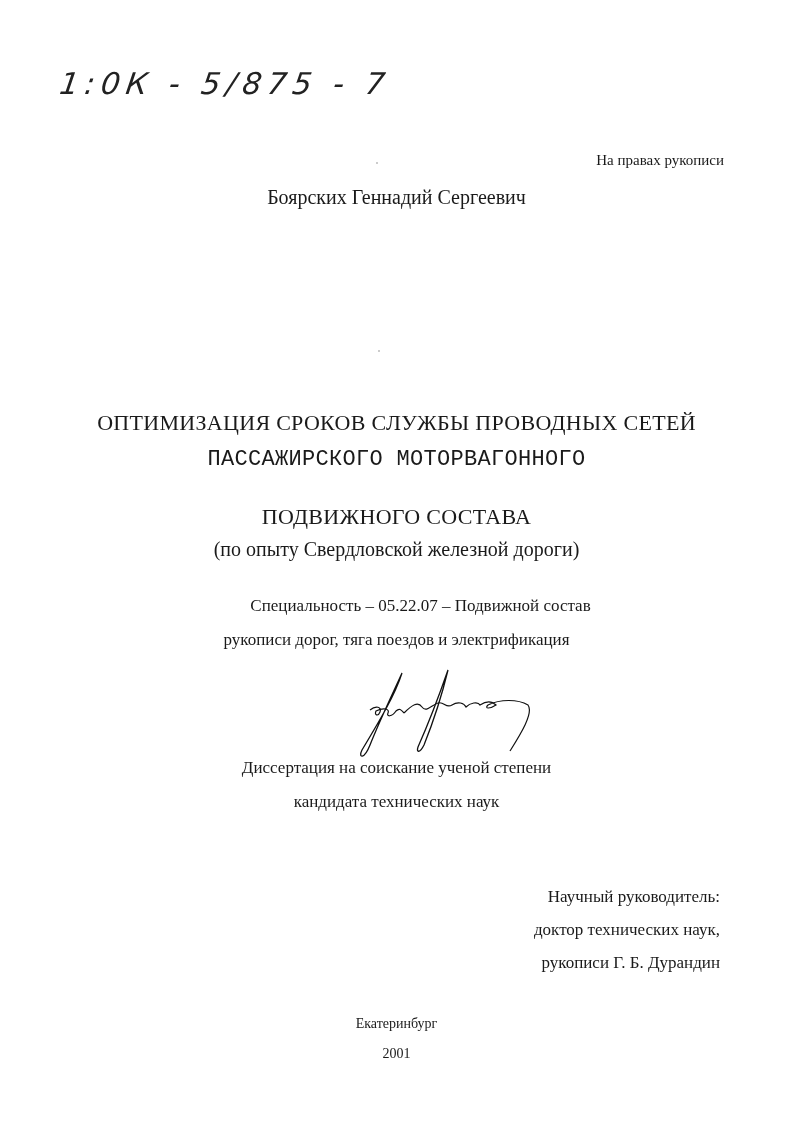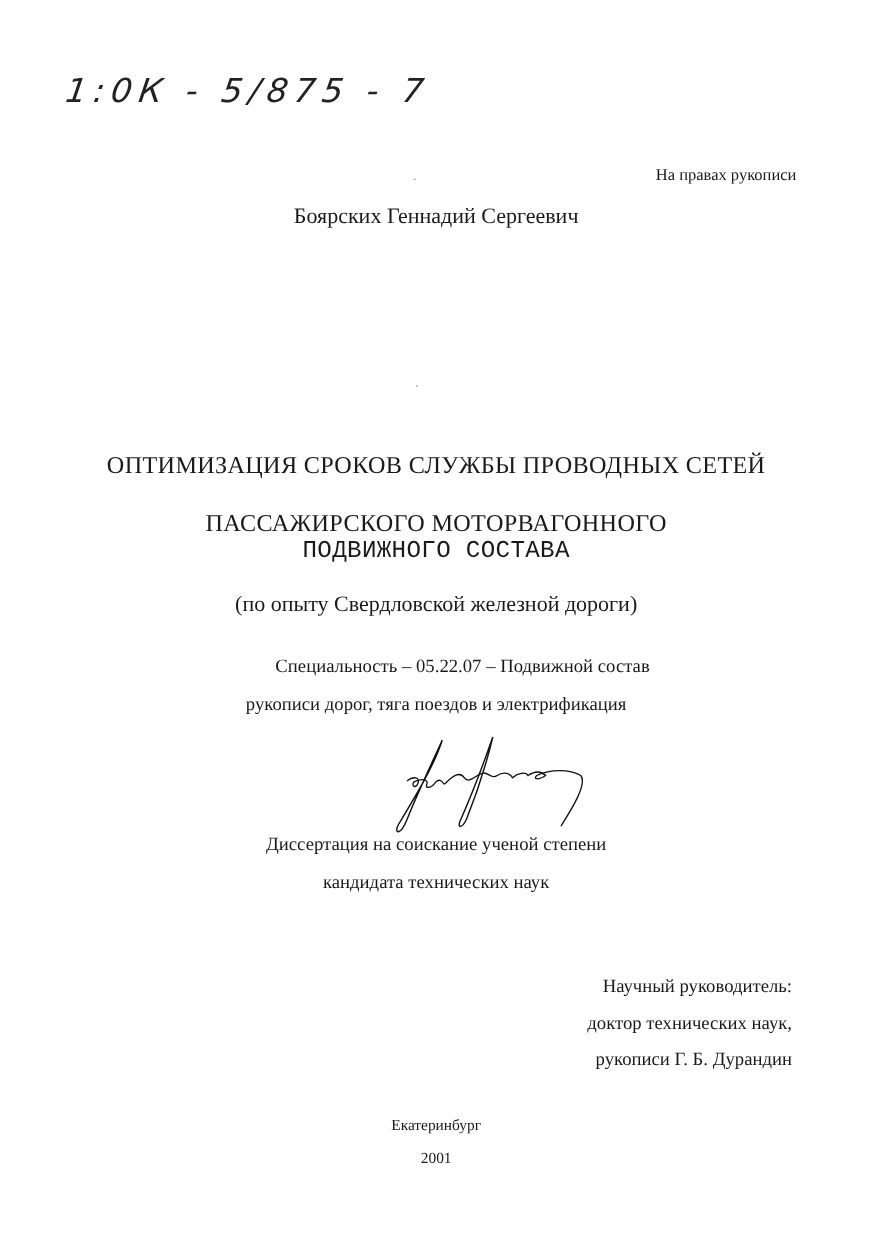--- a/index.html
+++ b/index.html
@@ -78,22 +78,22 @@
 
 <div class="abs handwritten-code">1:0К - 5/875 - 7</div>
 
 <div class="abs rights">На правах рукописи</div>
 <div class="abs center author">Боярских Геннадий Сергеевич</div>
 
 <div class="speck" style="left:376px;top:162px;"></div>
 <div class="speck" style="left:378px;top:350px;"></div>
 
 <div class="abs center title-line" style="top:410px;">ОПТИМИЗАЦИЯ СРОКОВ СЛУЖБЫ ПРОВОДНЫХ СЕТЕЙ</div>
-<div class="abs center title-line" style="top:463px;">ПАССАЖИРСКОГО МОТОРВАГОННОГО</div>
-<div class="abs center title-line" style="top:488px;font-family:Liberation Mono, monospace;">ПОДВИЖНОГО СОСТАВА</div>
+<div class="abs center title-line" style="top:447px;font-family:Liberation Mono, monospace;">ПАССАЖИРСКОГО МОТОРВАГОННОГО</div>
+<div class="abs center title-line" style="top:504px;">ПОДВИЖНОГО СОСТАВА</div>
 <div class="abs center subtitle" style="top:522px;">(по опыту Свердловской железной дороги)</div>
 
 <div class="abs center specialty" style="top:596px;padding-left:24px;">Специальность – 05.22.07 – Подвижной состав</div>
 <div class="abs center specialty" style="top:630px;">рукописи дорог, тяга поездов и электрификация</div>
 
 <svg class="abs signature" viewBox="0 0 200 100">
   <path d="M62 8 C 55 30, 40 55, 22 85 C 18 93, 24 95, 30 80 C 40 55, 52 30, 62 8" fill="none" stroke="#111" stroke-width="1.3"></path>
   <path d="M30 45 C 36 40, 42 42, 40 47 C 38 52, 34 50, 36 46 C 44 42, 50 44, 48 48 C 46 52, 52 52, 56 46 C 60 42, 62 46, 64 48" fill="none" stroke="#111" stroke-width="1.2"></path>
   <path d="M108 5 C 100 28, 90 55, 78 82 C 76 88, 80 88, 84 80 C 94 55, 102 30, 108 5" fill="none" stroke="#111" stroke-width="1.3"></path>
   <path d="M64 48 C 72 40, 78 36, 82 42 C 86 48, 92 40, 98 38 C 104 36, 106 44, 112 40 C 118 36, 124 38, 126 42 C 130 38, 138 36, 140 40 C 146 36, 152 36, 156 40 C 150 44, 144 44, 148 40 C 160 34, 178 34, 188 40 C 194 48, 180 70, 170 86" fill="none" stroke="#111" stroke-width="1.2"></path>

